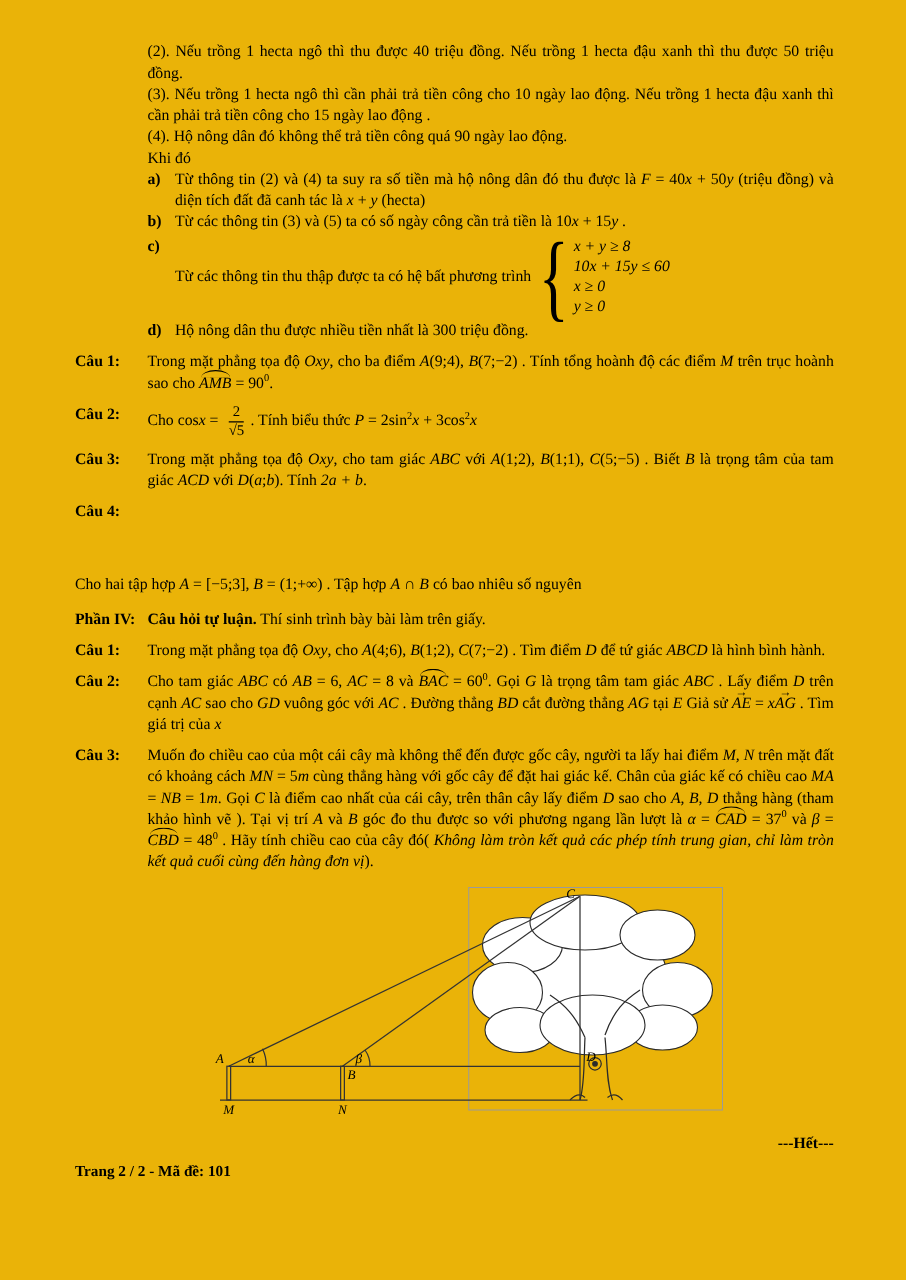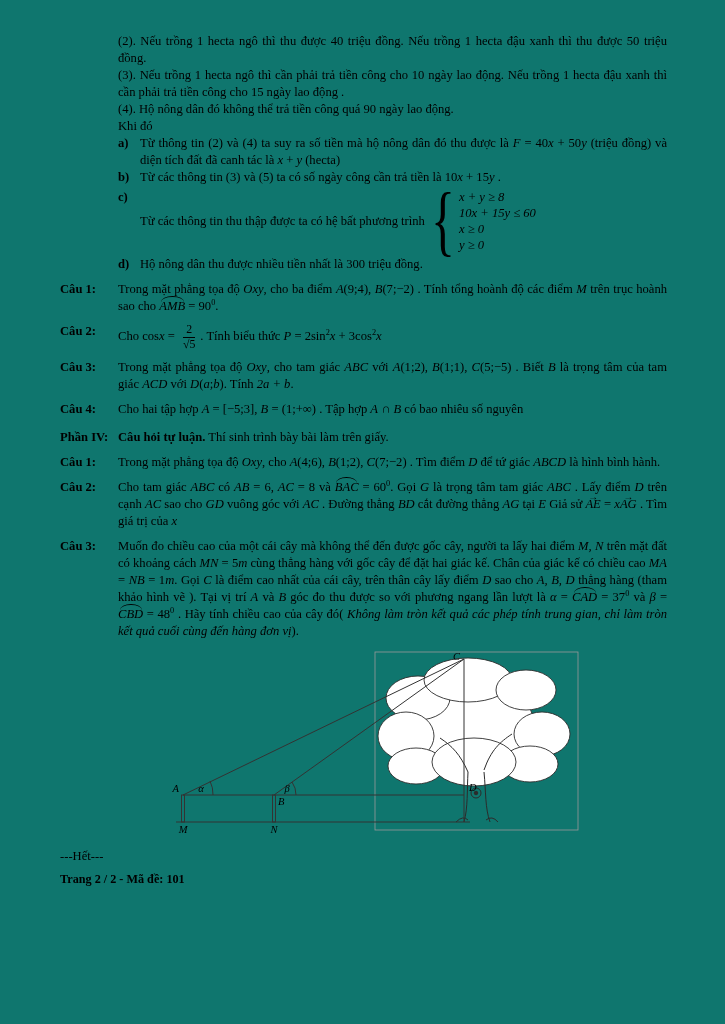--- a/index.html
+++ b/index.html
@@ -1,18 +1,18 @@
 <!DOCTYPE html>
 <html><head>
 <meta charset="utf-8">
 <style>
   *{margin:0;padding:0;box-sizing:border-box;}
   html,body{background:#ffffff;}
   .page{
-    width:725px;height:1024px;background:#0f766e;color:#000;
+    width:725px;height:1024px;background:#eab308;color:#000;
     font-family:"Liberation Serif","DejaVu Serif",serif;
     font-size:12.6px;line-height:17px;
     padding:33px 58px 0 60px;overflow:hidden;position:relative;
   }
   .para{margin-left:58px;text-align:justify;}
   .row{display:flex;align-items:flex-start;}
   .row .lbl{flex:0 0 58px;font-weight:bold;}
   .row.inner{margin-left:58px;}
   .row.inner .lbl{flex:0 0 22px;}
   .row .bod{flex:1;text-align:justify;}
@@ -32,21 +32,21 @@
   .s-vec{font-style:italic;position:relative;display:inline-block;}
   .s-vec::after{content:"\2192";position:absolute;left:50%;transform:translateX(-50%);
     top:-0.85em;font-size:0.78em;font-style:normal;}
   .frac{display:inline-flex;flex-direction:column;align-items:center;vertical-align:middle;
     line-height:1.15;margin:0 3px;font-size:0.94em;}
   .frac .fn{border-bottom:1px solid #000;padding:0 3px;}
   .frac .fd{padding:0 2px;}
   .figure{margin:10px 0 0 108px;}
   .figure svg{display:block;}
   .figure text{font-size:10.5px;font-style:italic;fill:#000;}
-  .center-end{text-align:left;font-weight:normal;margin-top:12px;}
+  .center-end{text-align:right;font-weight:bold;margin-top:12px;}
   .footer{text-align:left;font-weight:bold;margin-top:6px;font-size:12.2px;}
 </style>
 </head>
 <body>
 
 <div class="page">
 
   <div id="blocks">
       <div class="para"><span>(2). Nếu trồng 1 hecta ngô thì thu được 40 triệu đồng. Nếu trồng 1 hecta đậu xanh thì  thu được 50 triệu đồng.</span></div>
       <div class="para"><span>(3). Nếu trồng 1 hecta ngô thì cần phải trả tiền công cho 10 ngày lao động. Nếu trồng 1 hecta đậu xanh thì cần phải trả tiền công cho 15 ngày lao động .</span></div>
@@ -87,21 +87,21 @@
         <div class="lbl">Câu 2:</div>
         <div class="bod"><span>Cho cos</span><span class="s-i">x</span><span> = </span><span class="frac">
             <span class="fn">2</span>
             <span class="fd">√5</span>
           </span><span>. Tính biểu thức </span><span class="s-i">P</span><span> = 2sin</span><span class="s-sup">2</span><span class="s-i">x</span><span> + 3cos</span><span class="s-sup">2</span><span class="s-i">x</span></div>
       </div>
       <div class="row" style="margin-top: 8px;">
         <div class="lbl">Câu 3:</div>
         <div class="bod"><span>Trong mặt phẳng tọa độ </span><span class="s-i">Oxy</span><span>, cho tam giác </span><span class="s-i">ABC</span><span> với </span><span class="s-i">A</span><span>(1;2), </span><span class="s-i">B</span><span>(1;1), </span><span class="s-i">C</span><span>(5;−5)</span><span> . Biết </span><span class="s-i">B</span><span> là trọng tâm của tam giác </span><span class="s-i">ACD</span><span> với </span><span class="s-i">D</span><span>(</span><span class="s-i">a</span><span>;</span><span class="s-i">b</span><span>). Tính </span><span class="s-i">2a + b</span><span>.</span></div>
       </div>
-      <div class="row" style="margin-top: 8px;">
+      <div class="row" style="margin-top: 8px; flex-direction: column;">
         <div class="lbl">Câu 4:</div>
         <div class="bod"><span>Cho hai tập hợp </span><span class="s-i">A</span><span> = [−5;3], </span><span class="s-i">B</span><span> = (1;+∞)</span><span> . Tập hợp </span><span class="s-i">A</span><span> ∩ </span><span class="s-i">B</span><span>  có bao nhiêu số nguyên</span></div>
       </div>
       <div class="row" style="margin-top: 11px;">
         <div class="lbl">Phần IV:</div>
         <div class="bod"><span class="s-b">Câu hỏi tự luận.</span><span> Thí sinh trình bày bài làm trên giấy.</span></div>
       </div>
       <div class="row" style="margin-top: 8px;">
         <div class="lbl">Câu 1:</div>
         <div class="bod"><span>Trong mặt phẳng tọa độ </span><span class="s-i">Oxy</span><span>, cho </span><span class="s-i">A</span><span>(4;6), </span><span class="s-i">B</span><span>(1;2), </span><span class="s-i">C</span><span>(7;−2)</span><span> . Tìm điểm </span><span class="s-i">D</span><span> để tứ giác </span><span class="s-i">ABCD</span><span> là hình bình hành.</span></div>

